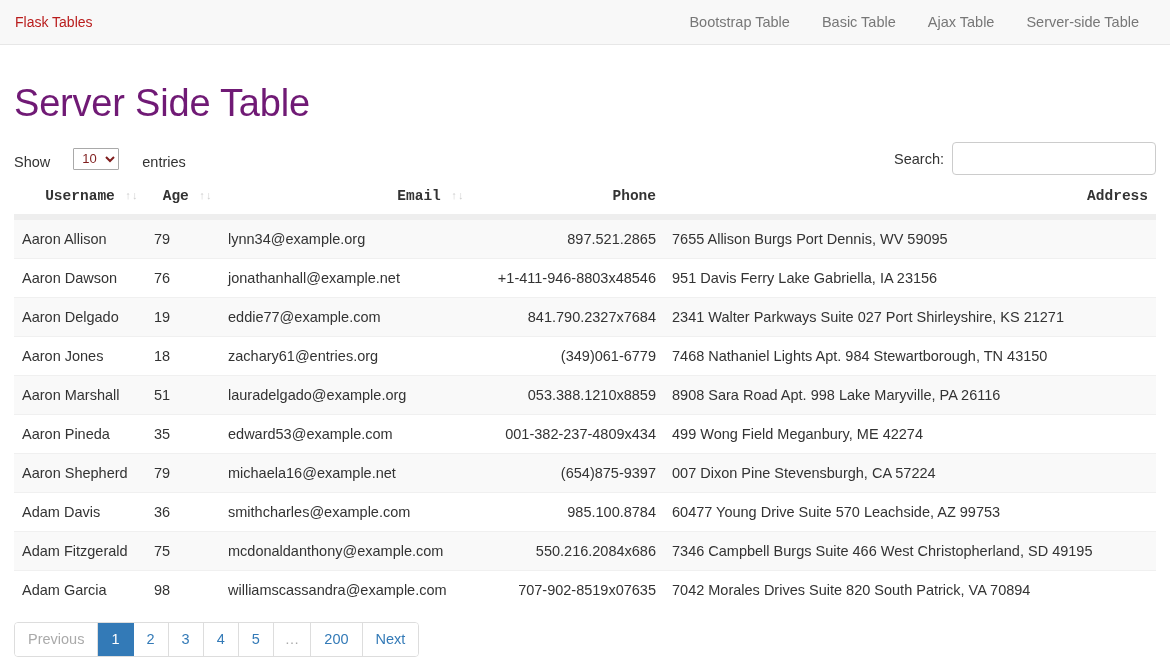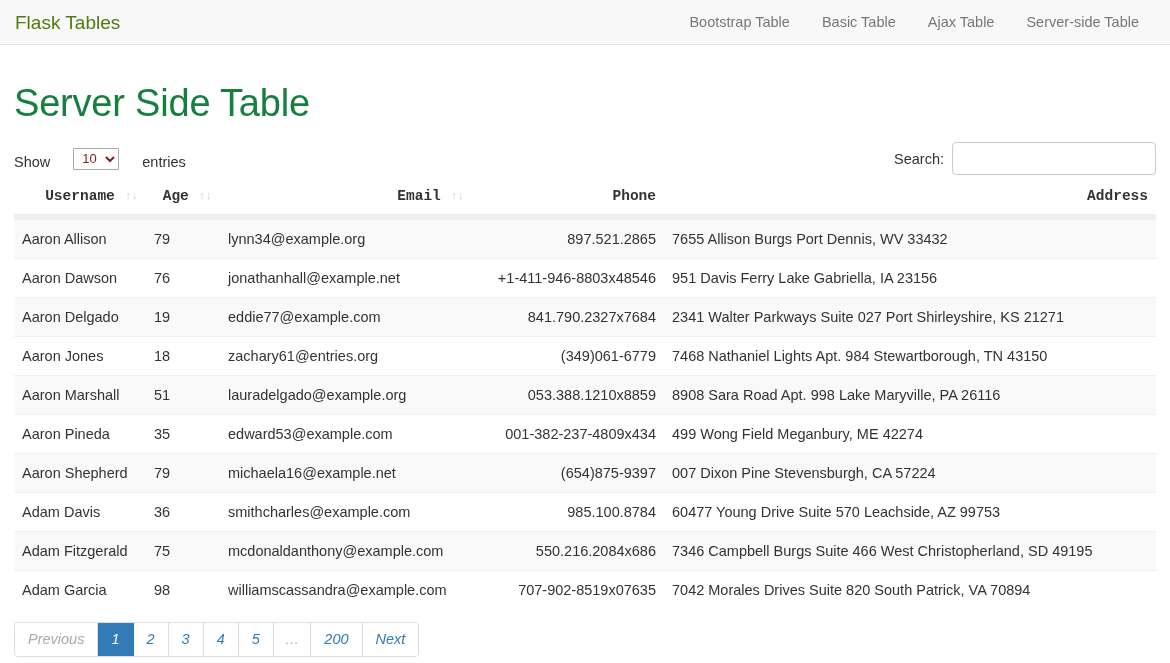--- a/index.html
+++ b/index.html
@@ -16,22 +16,22 @@
   .navbar {
     height: 45px;
     background: #f8f8f8;
     border-bottom: 1px solid #e7e7e7;
     display: flex;
     align-items: center;
     justify-content: space-between;
     padding: 0 15px 0 12px;
   }
   .brand {
-    font-size: 19px;
-    color: #4d7c0f;
+    font-size: 14px;
+    color: #b91c1c;
     line-height: 1;
     padding-left: 3px;
   }
   .nav-links {
     display: flex;
     align-items: center;
     gap: 0px;
   }
   .nav-link {
     font-size: 14.5px;
@@ -42,21 +42,21 @@
     white-space: nowrap;
   }
 
   
   .container {
     padding: 0 14px;
   }
   .page-title {
     font-size: 38px;
     font-weight: normal;
-    color: #15803d;
+    color: #701a75;
     margin: 38px 0 0 0;
     letter-spacing: -0.2px;
     line-height: 1.1;
   }
 
   .controls-row {
     display: flex;
     align-items: center;
     justify-content: space-between;
     margin-top: 17px;
@@ -160,21 +160,20 @@
     font-size: 14.5px;
     color: #333;
   }
   .pagination {
     display: flex;
     align-items: center;
     border: 1px solid #dddddd;
     border-radius: 4px;
     overflow: hidden;
     background: #fff;
-    font-style: italic;
   }
   .page-btn {
     font-size: 14.5px;
     color: #337ab7;
     padding: 7px 13px;
     border-right: 1px solid #dddddd;
     background: #ffffff;
     line-height: 1.35;
     cursor: pointer;
     user-select: none;
@@ -251,21 +250,21 @@
           </div>
         </th>
       </tr>
     </thead>
     <tbody>
         <tr>
           <td class="col-username">Aaron Allison</td>
           <td class="col-age">79</td>
           <td class="col-email">lynn34@example.org</td>
           <td class="col-phone">897.521.2865</td>
-          <td class="col-address">7655 Allison Burgs Port Dennis, WV 33432</td>
+          <td class="col-address">7655 Allison Burgs Port Dennis, WV 59095</td>
         </tr>
         <tr>
           <td class="col-username">Aaron Dawson</td>
           <td class="col-age">76</td>
           <td class="col-email">jonathanhall@example.net</td>
           <td class="col-phone">+1-411-946-8803x48546</td>
           <td class="col-address">951 Davis Ferry Lake Gabriella, IA 23156</td>
         </tr>
         <tr>
           <td class="col-username">Aaron Delgado</td>

